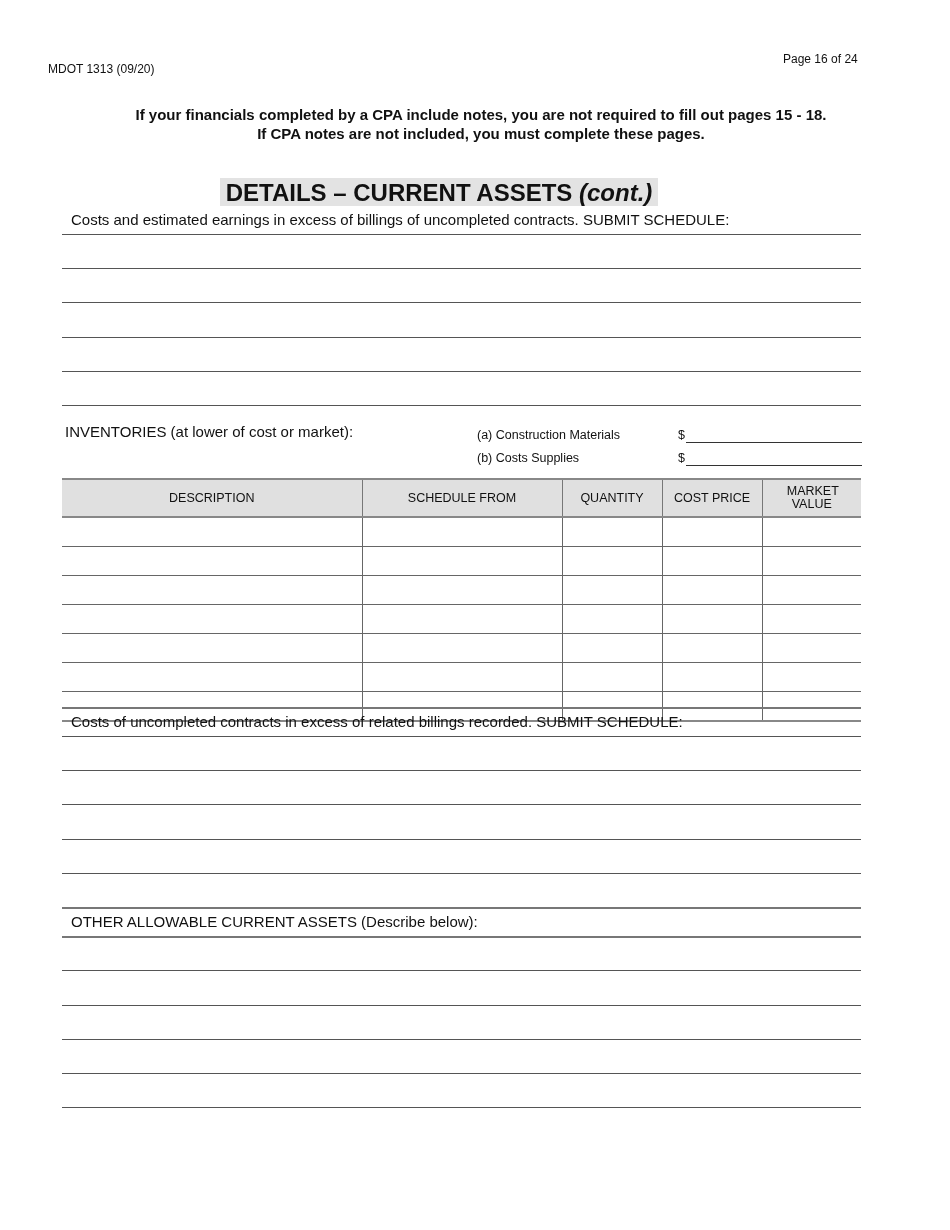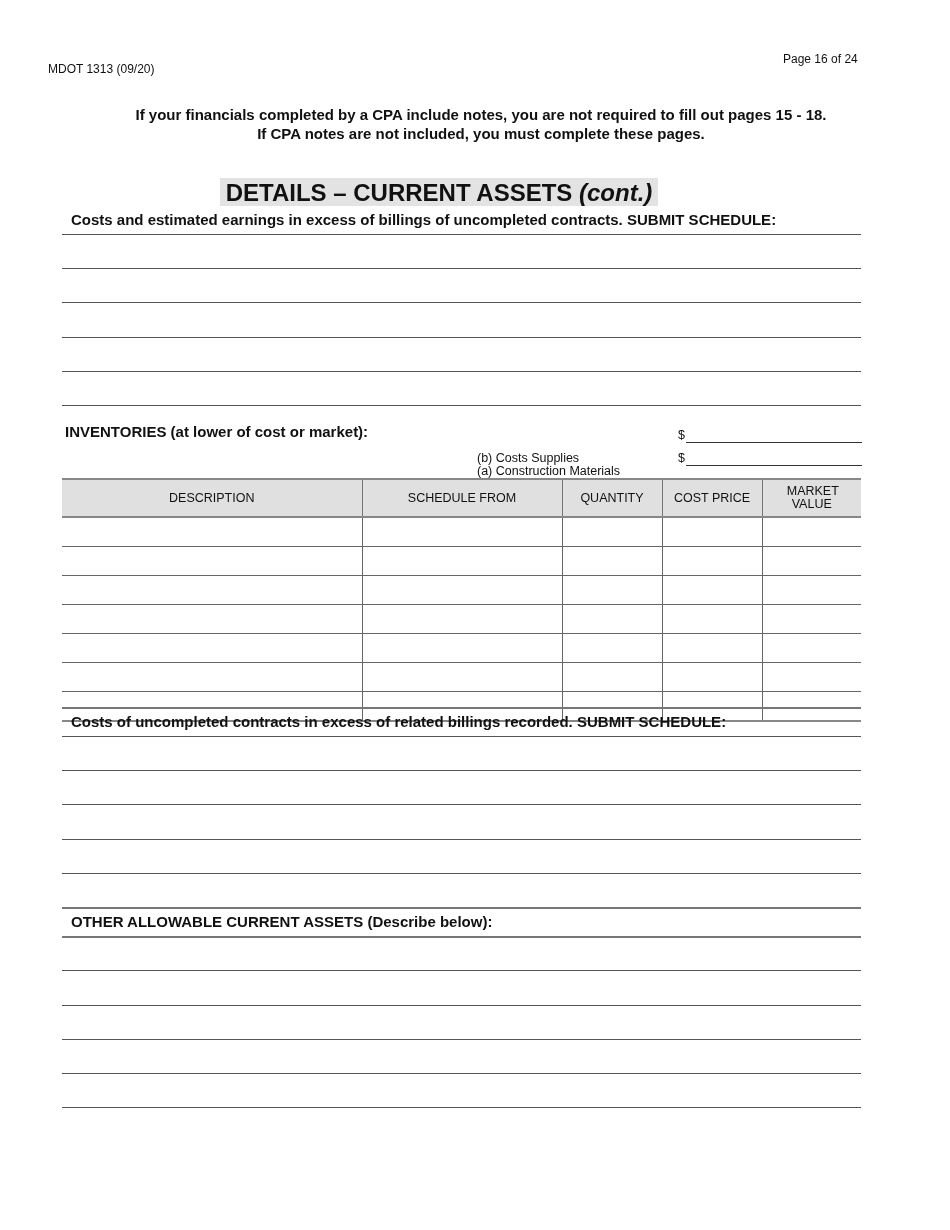--- a/index.html
+++ b/index.html
@@ -3,21 +3,21 @@
 <meta charset="utf-8">
 <style>
   html, body { margin:0; padding:0; background:#fff; }
   body { width:950px; height:1230px; position:relative; font-family:"Liberation Sans", sans-serif; color:#111; overflow:hidden; }
   .abs { position:absolute; }
   .formid { left:48px; top:62px; font-size:12px; }
   .pagenum { left:783px; top:52px; font-size:12px; }
   .notice { left:0; width:962px; text-align:center; font-weight:bold; font-size:15px; line-height:19px; }
   .titlebox { left:220px; top:178px; width:438px; height:28px; background:#e3e3e3; text-align:center; font-weight:bold; font-size:24px; line-height:29px; }
   .titlebox i { font-style:italic; }
-  .sechead { font-weight:bold; font-size:15px; }
+  .sechead { font-weight:normal; font-size:15px; }
   .hline { position:absolute; left:62px; width:799px; height:0; border-top:1px solid #555; }
   .hline.thick { border-top:2px solid #777; }
   .smalllbl { font-size:12.5px; }
   .uline { position:absolute; height:0; border-top:1px solid #333; }
   table.inv { position:absolute; left:62px; top:478px; width:799px; border-collapse:collapse; table-layout:fixed; }
   table.inv th { background:#e0e0e0; font-size:12.5px; font-weight:normal; height:28px; border-left:1px solid #777; border-right:1px solid #777; border-top:2px solid #888; border-bottom:2px solid #888; line-height:13px; padding:4px; }
   table.inv td { height:28px; border:1px solid #666; padding:0; }
   table.inv tr:last-child td { border-bottom:2px solid #888; }
   table.inv td:first-child, table.inv th:first-child { border-left:none; }
   table.inv td:last-child, table.inv th:last-child { border-right:none; }
@@ -36,21 +36,21 @@
 
 <div class="abs sechead" style="left:71px; top:211px;">Costs and estimated earnings in excess of billings of uncompleted contracts.  SUBMIT SCHEDULE:</div>
 <div class="hline" style="top:234px;"></div>
 <div class="hline" style="top:268px;"></div>
 <div class="hline" style="top:302px;"></div>
 <div class="hline" style="top:337px;"></div>
 <div class="hline" style="top:371px;"></div>
 <div class="hline" style="top:405px;"></div>
 
 <div class="abs sechead" style="left:65px; top:423px;">INVENTORIES (at lower of cost or market):</div>
-<div class="abs smalllbl" style="left:477px; top:428px;margin-top:36px;">(a) Construction Materials</div>
+<div class="abs smalllbl" style="left:477px; top:428px;">(a) Construction Materials</div>
 <div class="abs smalllbl" style="left:678px; top:428px;">$</div>
 <div class="uline" style="left:686px; top:442px; width:176px;"></div>
 <div class="abs smalllbl" style="left:477px; top:451px;">(b) Costs Supplies</div>
 <div class="abs smalllbl" style="left:678px; top:451px;">$</div>
 <div class="uline" style="left:686px; top:465px; width:176px;"></div>
 
 <table class="inv">
   <colgroup>
     <col style="width:300px">
       <col style="width:200px">

